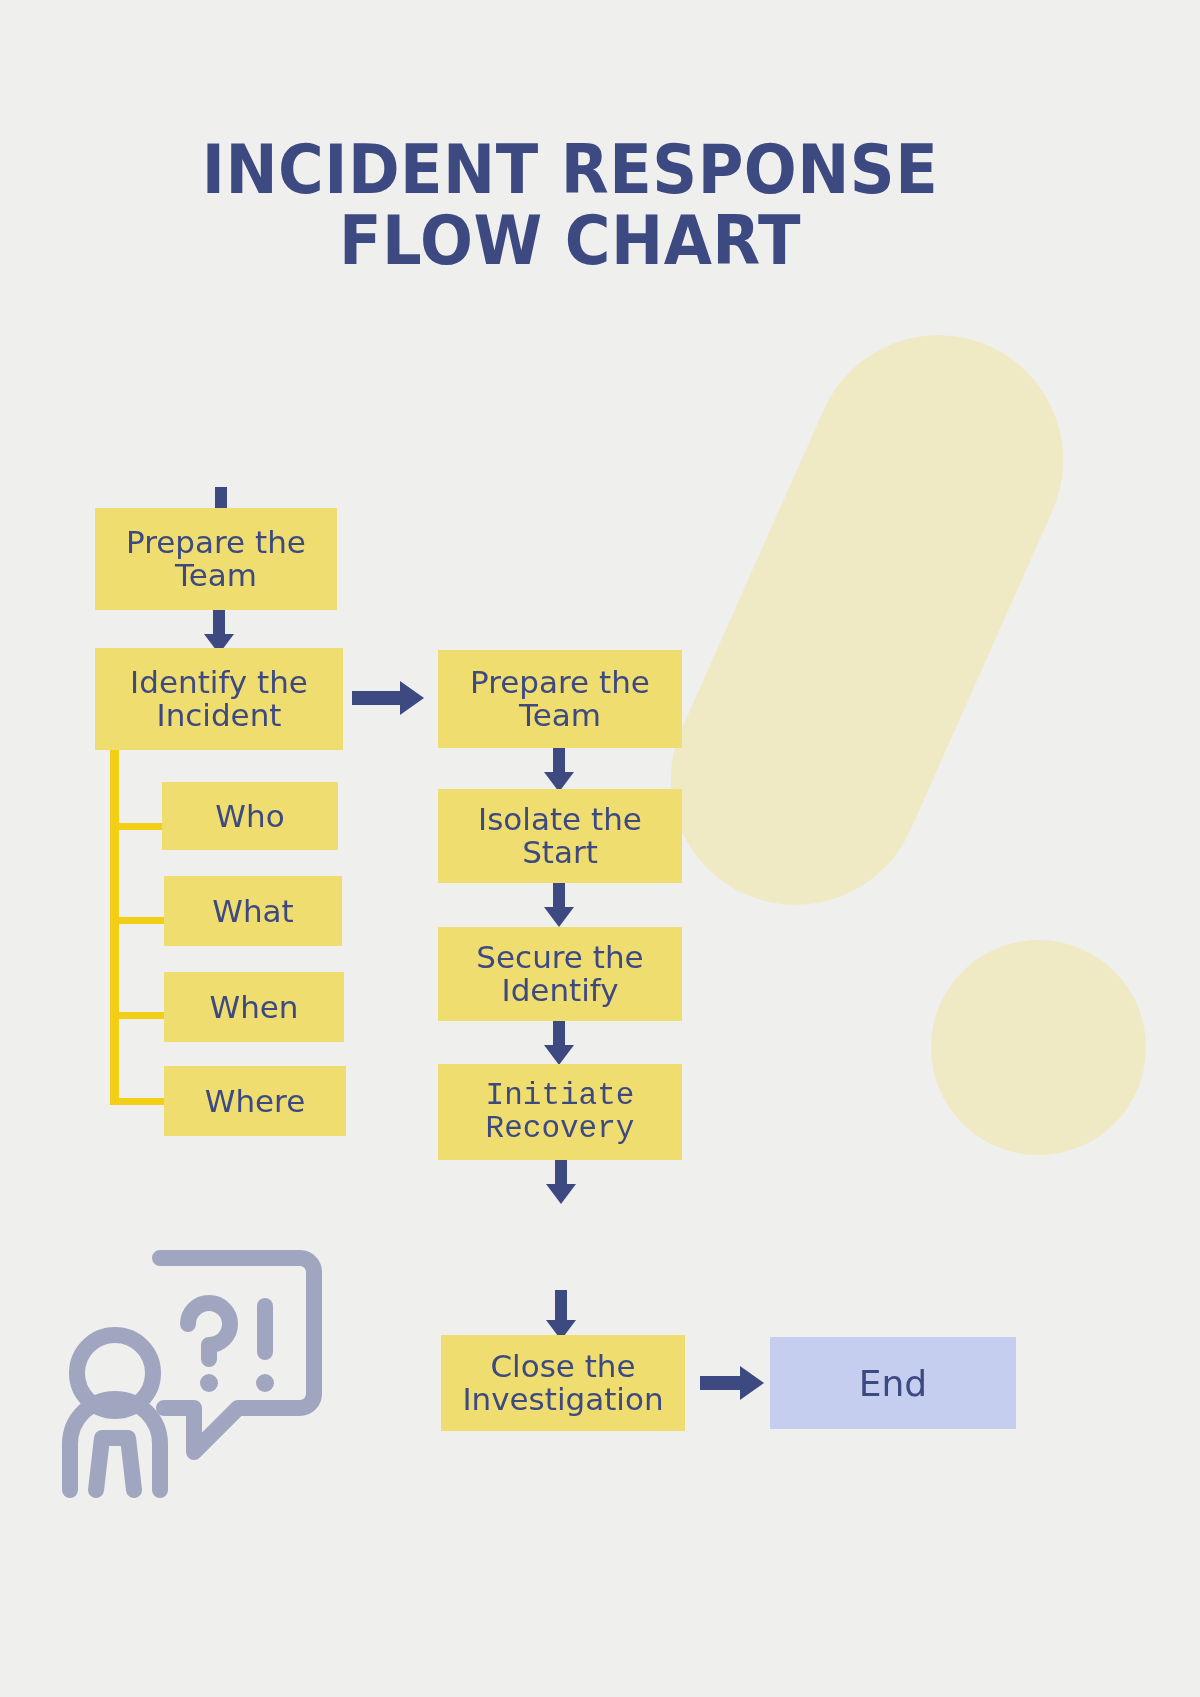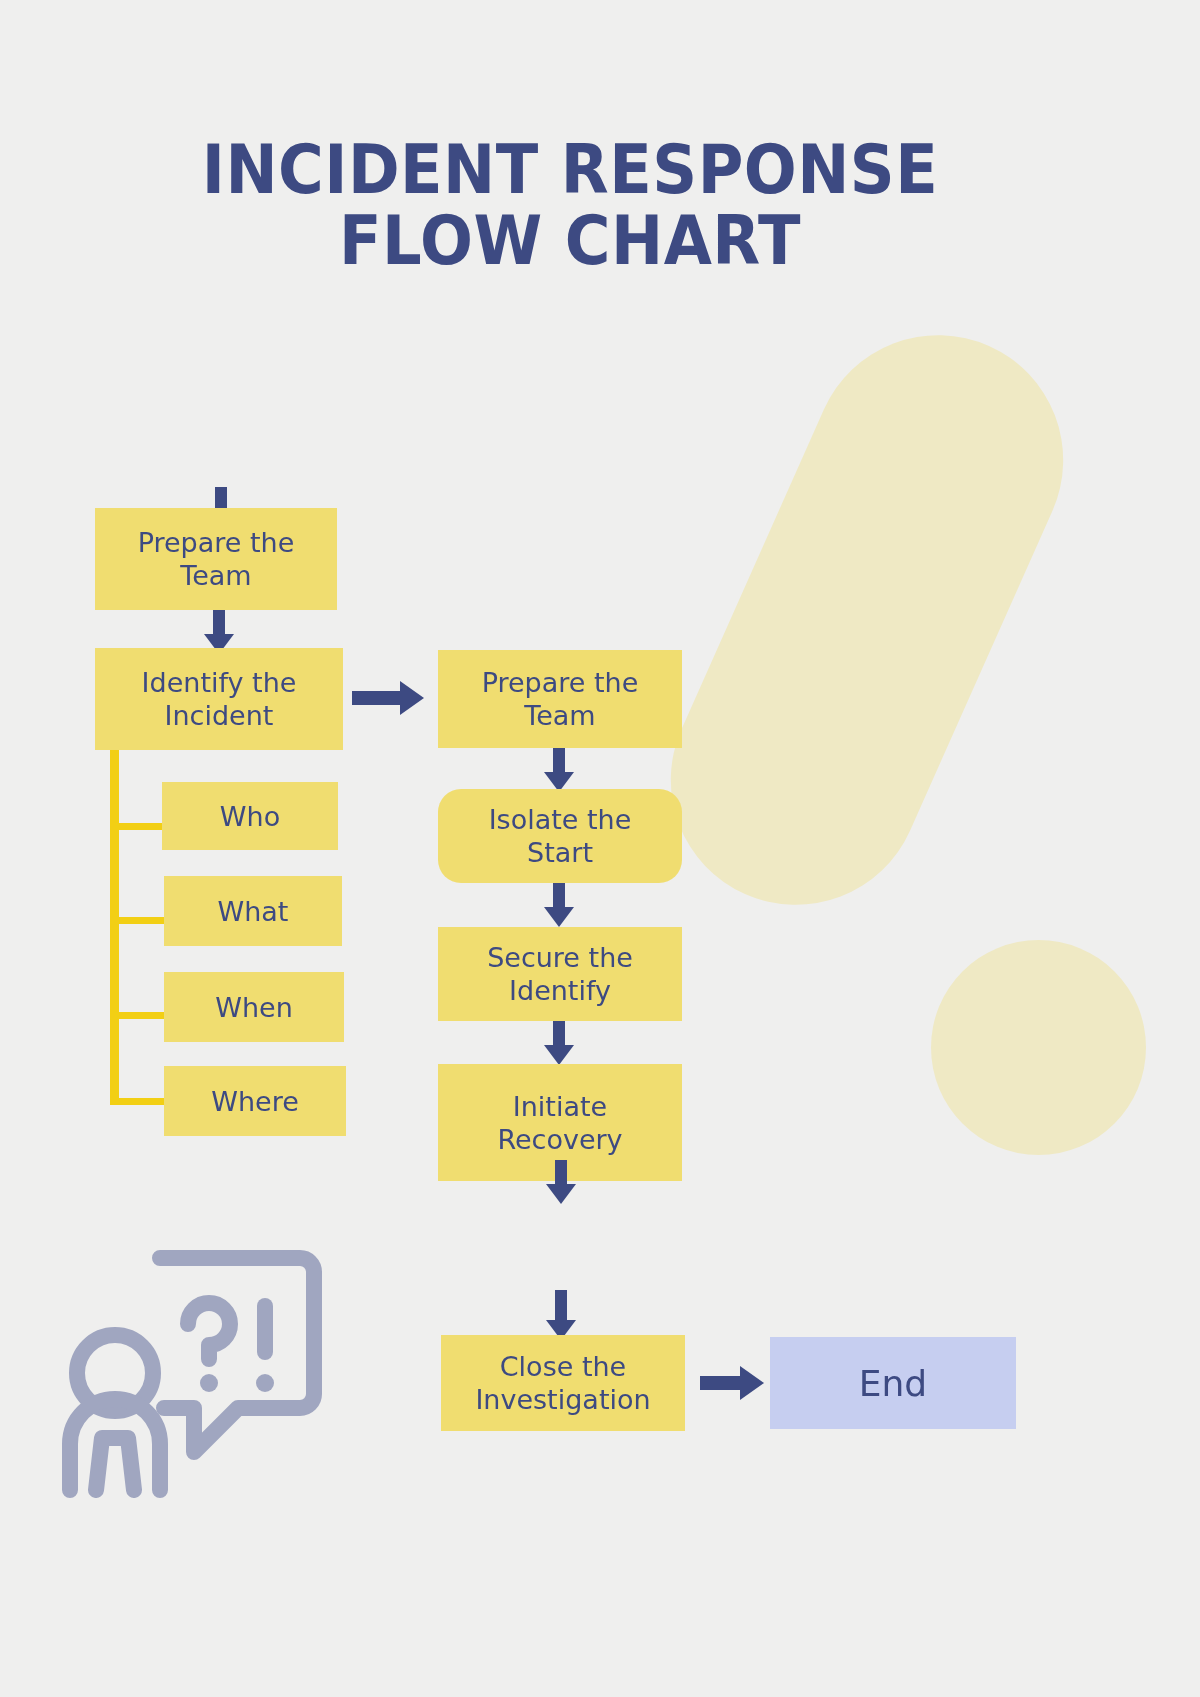--- a/index.html
+++ b/index.html
@@ -58,21 +58,21 @@
 
   
   .box {
     position: absolute;
     display: flex;
     align-items: center;
     justify-content: center;
     text-align: center;
     color: #3d4a82;
     font-family: "DejaVu Sans", sans-serif;
-    font-size: 27px;
+    font-size: 31px;
     line-height: 33px;
     box-sizing: border-box;
     padding: 2px 6px;
   }
   .box.yellow { background: #f0dd70; }
   .box.blue   { background: #c6cef0; font-size: 36px; }
   .box.start  { font-size: 36px; }
 
   
   .arrow-down {
@@ -204,21 +204,21 @@
     <div>
       <div>Prepare the</div>
       <div>Team</div>
     </div>
   </div>
   <div class="arrow-down" style="left:559px; top:748px;">
     <div class="shaft" style="height:32px;"></div>
     <div class="head" style="top:24px;"></div>
   </div>
 
-  <div class="box yellow" style="left:438px; top:789px; width:244px; height:94px;border-radius:23px;">
+  <div class="box yellow" style="left:438px; top:789px; width:244px; height:94px;">
     <div>
       <div>Isolate the</div>
       <div>Start</div>
     </div>
   </div>
   <div class="arrow-down" style="left:559px; top:883px;">
     <div class="shaft" style="height:32px;"></div>
     <div class="head" style="top:24px;"></div>
   </div>
 
@@ -226,21 +226,21 @@
     <div>
       <div>Secure the</div>
       <div>Identify</div>
     </div>
   </div>
   <div class="arrow-down" style="left:559px; top:1021px;">
     <div class="shaft" style="height:32px;"></div>
     <div class="head" style="top:24px;"></div>
   </div>
 
-  <div class="box yellow" style="left:438px; top:1064px; width:244px; height:117px;">
+  <div class="box yellow" style="left:438px; top:1064px; width:244px; height:96px;font-family:Liberation Mono, monospace;">
     <div>
       <div>Initiate</div>
       <div>Recovery</div>
     </div>
   </div>
   <div class="arrow-down" style="left:561px; top:1160px;">
     <div class="shaft" style="height:32px;"></div>
     <div class="head" style="top:24px;"></div>
   </div>
 

